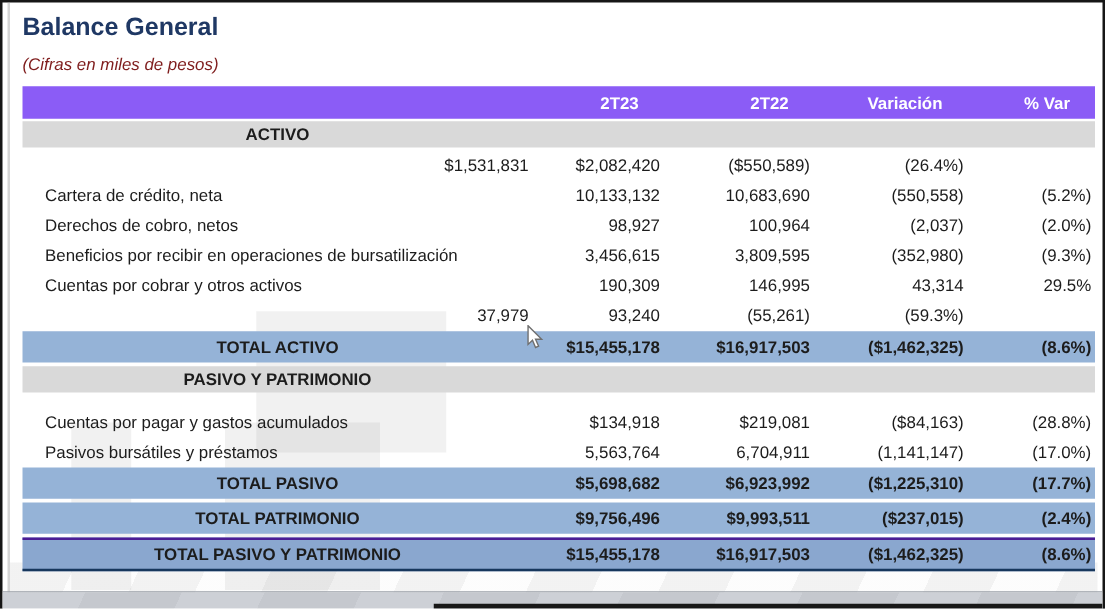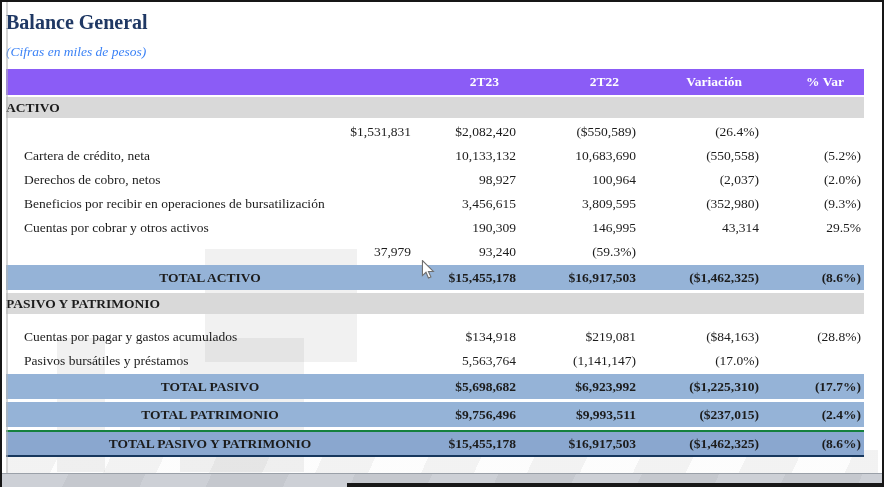--- a/index.html
+++ b/index.html
@@ -27,30 +27,30 @@
   .wm { position: absolute; background: rgba(120,120,120,0.10); }
   .wm-a { left: 203px; top: 247px; width: 152px; height: 113px; }
   .wm-b { left: 55px;  top: 336px; width: 48px;  height: 134px; }
   .wm-c { left: 178px; top: 336px; width: 124px; height: 134px; }
   .wm-d {
     left: 6px; top: 448px; width: 870px; height: 26px;
     background: repeating-linear-gradient(115deg,
       rgba(130,130,130,0.10) 0 48px, rgba(130,130,130,0.02) 48px 96px);
   }
 
-  .slide { position: relative; z-index: 1; padding: 8px 8px 0 4px; font-family: Liberation Serif, serif; }
+  .slide { position: relative; z-index: 1; padding: 8px 8px 0 16px; }
 
   .page-title {
     margin: 0 0 9px 0;
     font-size: 20px; line-height: 24px; font-weight: bold;
     color: #1F3864;
   }
   .subtitle {
     font-size: 13.5px; line-height: 17px; font-style: italic;
-    color: #3b82f6; margin-bottom: 9px;
+    color: #7f1d1d; margin-bottom: 9px;
   }
 
   .btable { width: 858px; font-size: 13.5px; }
   .row {
     display: grid;
     grid-template-columns: 408px 105px 120px 123px 102px;
     align-items: center;
   }
   .cell { overflow: hidden; white-space: nowrap; }
   .cell-num { text-align: right; padding-right: 3px; }
@@ -59,34 +59,34 @@
   .row--colhead {
     background: #8b5cf6; height: 26px; margin-bottom: 2px;
     color: #ffffff; font-weight: bold;
   }
   .row--colhead .cell-num { padding-right: 20px; }
 
   .row--section, .row--section-spaced {
     background: #D9D9D9; height: 21px; font-weight: bold; margin-bottom: 2px;
   }
   .row--section-spaced { margin-bottom: 11px; }
-  .row--section .cell-label, .row--section-spaced .cell-label { }
+  .row--section .cell-label, .row--section-spaced .cell-label { text-align: center; }
 
   .row--data { height: 24px; }
   .row--data .cell-label { padding-left: 18px; }
 
   .row--total {
     background: #95B3D7; height: 25px; font-weight: bold;
     margin-top: 1px; margin-bottom: 3px;
   }
   .row--total .cell-label { text-align: center; }
 
   .row--grandtotal {
     background: #8AA7CF; height: 27px; font-weight: bold;
-    border-top: 2px solid #15803d; border-bottom: 2px solid #17375D;
+    border-top: 2px solid #4c1d95; border-bottom: 2px solid #17375D;
     margin-top: 1px;
   }
   .row--grandtotal .cell-label { text-align: center; }
 
   .bottom-rule {
     position: absolute; left: 0; right: 0; bottom: 13px; height: 1px;
     background: #9aa0a8; z-index: 2;
   }
   .bottom-band {
     position: absolute; left: 0; right: 0; bottom: 0; height: 13px;
@@ -163,20 +163,21 @@
         <div class="row row--data">
           <div class="cell cell-label">Cuentas por cobrar y otros activos</div>
           <div class="cell cell-num">190,309</div>
           <div class="cell cell-num">146,995</div>
           <div class="cell cell-num">43,314</div>
           <div class="cell cell-num">29.5%</div>
         </div>
         <div class="row row--data">
           <div class="cell cell-num">37,979</div>
           <div class="cell cell-num">93,240</div>
+          <div class="cell cell-num">(55,261)</div>
           <div class="cell cell-num">(59.3%)</div>
         </div>
         <div class="row row--total">
           <div class="cell cell-label">TOTAL ACTIVO</div>
           <div class="cell cell-num">$15,455,178</div>
           <div class="cell cell-num">$16,917,503</div>
           <div class="cell cell-num">($1,462,325)</div>
           <div class="cell cell-num">(8.6%)</div>
         </div>
         <div class="row row--section-spaced">
@@ -189,20 +190,21 @@
         <div class="row row--data">
           <div class="cell cell-label">Cuentas por pagar y gastos acumulados</div>
           <div class="cell cell-num">$134,918</div>
           <div class="cell cell-num">$219,081</div>
           <div class="cell cell-num">($84,163)</div>
           <div class="cell cell-num">(28.8%)</div>
         </div>
         <div class="row row--data">
           <div class="cell cell-label">Pasivos bursátiles y préstamos</div>
           <div class="cell cell-num">5,563,764</div>
+          <div class="cell cell-num">6,704,911</div>
           <div class="cell cell-num">(1,141,147)</div>
           <div class="cell cell-num">(17.0%)</div>
         </div>
         <div class="row row--total">
           <div class="cell cell-label">TOTAL PASIVO</div>
           <div class="cell cell-num">$5,698,682</div>
           <div class="cell cell-num">$6,923,992</div>
           <div class="cell cell-num">($1,225,310)</div>
           <div class="cell cell-num">(17.7%)</div>
         </div>

